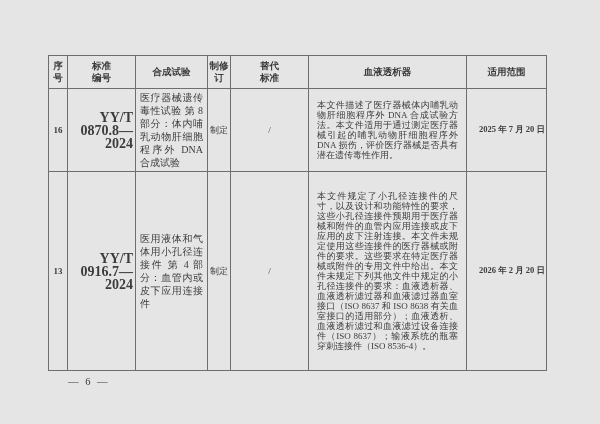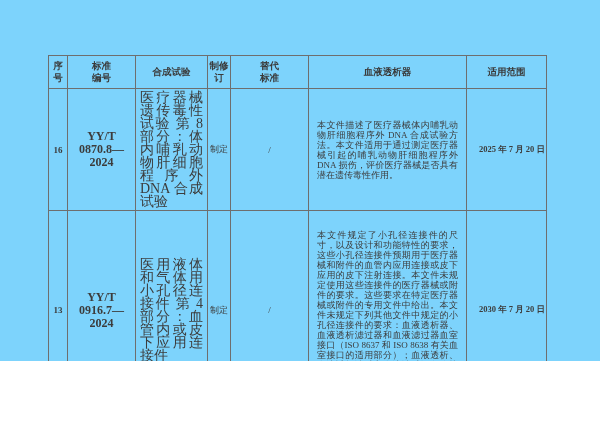--- a/index.html
+++ b/index.html
@@ -3,22 +3,22 @@
 <meta charset="utf-8">
 <style>
   html, body {
     margin: 0;
     padding: 0;
     background: #ffffff;
   }
   .page {
     position: relative;
     width: 600px;
-    height: 361px;
-    background: #7dd3fc;
+    height: 424px;
+    background: #e5e5e5;
     color: #3c3c3c;
     font-family: "Liberation Serif", "DejaVu Serif", serif;
     overflow: hidden;
   }
   table.std-table {
     position: absolute;
     left: 48px;
     top: 55px;
     width: 498px;
     border-collapse: collapse;
@@ -42,31 +42,31 @@
     padding: 1px;
     color: #3a3a3a;
   }
   td.cell-seq {
     text-align: center;
     font-size: 9px;
     font-weight: 600;
     padding: 4px;
   }
   td.cell-stdno {
-    text-align: center;
-    font-size: 12px;
+    text-align: right;
+    font-size: 14px;
     font-weight: 600;
     line-height: 13px;
     white-space: pre-line;
     padding: 4px 2px;
   }
   td.cell-name {
     text-align: justify;
     text-justify: inter-ideograph;
-    font-size: 14px;
+    font-size: 10px;
     line-height: 13px;
     padding: 2px 4px;
   }
   td.cell-rev {
     text-align: center;
     font-size: 9px;
     padding: 4px 1px;
   }
   td.cell-replaced {
     text-align: center;
@@ -138,20 +138,20 @@
         <td class="cell-date">2025 年 7 月 20 日</td>
       </tr>
       <tr class="row-17">
         <td class="cell-seq">13</td>
         <td class="cell-stdno">YY/T
 0916.7—2024</td>
         <td class="cell-name">医用液体和气体用小孔径连接件 第 4 部分：血管内或皮下应用连接件</td>
         <td class="cell-rev">制定</td>
         <td class="cell-replaced">/</td>
         <td class="cell-scope">本文件规定了小孔径连接件的尺寸，以及设计和功能特性的要求，这些小孔径连接件预期用于医疗器械和附件的血管内应用连接或皮下应用的皮下注射连接。本文件未规定使用这些连接件的医疗器械或附件的要求。这些要求在特定医疗器械或附件的专用文件中给出。本文件未规定下列其他文件中规定的小孔径连接件的要求：血液透析器、血液透析滤过器和血液滤过器血室接口（ISO 8637 和 ISO 8638 有关血室接口的适用部分）；血液透析、血液透析滤过和血液滤过设备连接件（ISO 8637）；输液系统的瓶塞穿刺连接件（ISO 8536-4）。</td>
-        <td class="cell-date">2030 年 7 月 20 日</td>
+        <td class="cell-date">2026 年 2 月 20 日</td>
       </tr>
     </tbody>
   </table>
 
   <div class="footer-pagenum">— 6 —</div>
 
 </div>
 
 </body></html>

